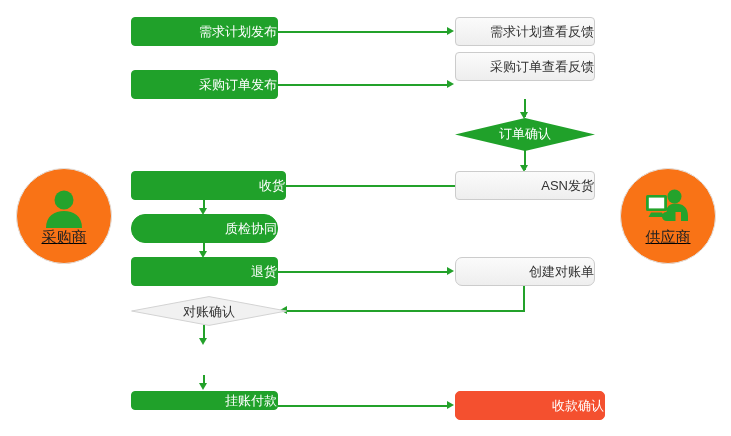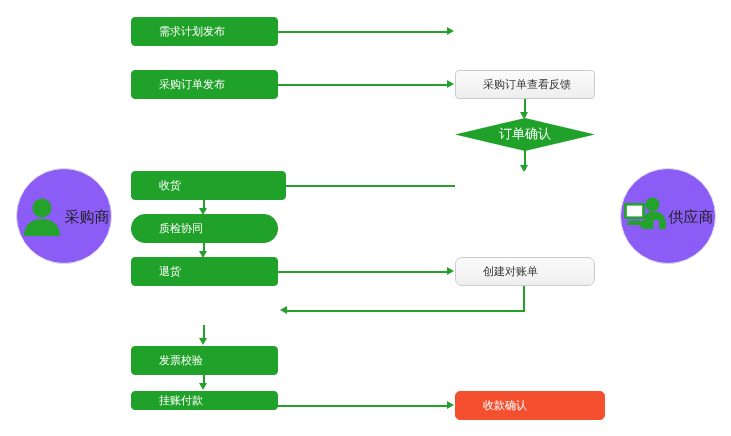--- a/index.html
+++ b/index.html
@@ -14,27 +14,26 @@
     background: #ffffff;
     font-family: "Liberation Sans", "DejaVu Sans", sans-serif;
     overflow: hidden;
   }
   
   .node {
     position: absolute;
     box-sizing: border-box;
     display: flex;
     align-items: center;
-    justify-content: flex-start;
-    font-size: 11px;
+    justify-content: flex-end;
+    font-size: 13px;
     line-height: 1;
     border-radius: 4px;
     z-index: 5;
     white-space: nowrap;
-    padding-left: 27px;
   }
   .node.green {
     background: #20a12a;
     color: #ffffff;
     border: 1px solid #20a12a;
   }
   .node.grey {
     background: #f4f4f4;
     color: #333333;
     border: 1px solid #cccccc;
@@ -95,27 +94,29 @@
     border-right: 4.5px solid transparent;
     border-top: 7px solid #23a12a;
   }
 
   
   .role {
     position: absolute;
     width: 96px;
     height: 96px;
     border-radius: 50%;
-    background: #8b5cf6;
+    background: #f97316;
     border: 1px solid #e2e2e2;
     box-sizing: border-box;
     display: flex;
+    flex-direction: column;
     align-items: center;
     justify-content: center;
     z-index: 6;
+    text-decoration: underline;
   }
   .role .glyph {
     width: 46px;
     height: 40px;
     display: block;
     margin-bottom: 1px;
   }
   .role .rlabel {
     font-size: 15px;
     color: #222222;
@@ -178,41 +179,50 @@
   </div>
 
   <div class="node green" style="left:131px; top:214px; width:147px; height:29px;border-radius:14px;">
     <span>质检协同</span>
   </div>
 
   <div class="node green" style="left:131px; top:257px; width:147px; height:29px;">
     <span>退货</span>
   </div>
 
-
-  <div class="node green" style="left:131px; top:346px; width:147px; height:29px;">
-    <span>发票校验</span>
-  </div>
+  <div class="diamond grey" style="left:131px; top:296px; width:156px; height:30px;">
+    <svg width="156" height="30" viewBox="0 0 156 30">
+      <polygon points="78,0.6 155.4,15 78,29.4 0.6,15" fill="#f1f1f1" stroke="#d3d3d3" stroke-width="1"></polygon>
+    </svg>
+    <span class="dlabel">对账确认</span>
+  </div>
+
 
   <div class="node green" style="left:131px; top:391px; width:147px; height:19px;">
     <span>挂账付款</span>
   </div>
 
-
-  <div class="node grey" style="left:455px; top:70px; width:140px; height:29px;">
+  <div class="node grey" style="left:455px; top:17px; width:140px; height:29px;">
+    <span>需求计划查看反馈</span>
+  </div>
+
+  <div class="node grey" style="left:455px; top:52px; width:140px; height:29px;">
     <span>采购订单查看反馈</span>
   </div>
 
   <div class="diamond green" style="left:455px; top:118px; width:140px; height:33px;">
     <svg width="140" height="33" viewBox="0 0 140 33">
       <polygon points="70,0 140,16.5 70,33 0,16.5" fill="#20a12a"></polygon>
     </svg>
     <span class="dlabel">订单确认</span>
   </div>
 
+  <div class="node grey" style="left:455px; top:171px; width:140px; height:29px;">
+    <span>ASN发货</span>
+  </div>
 
   <div class="node grey" style="left:455px; top:257px; width:140px; height:29px;border-radius:7px;">
     <span>创建对账单</span>
   </div>
 
   <div class="node red" style="left:455px; top:391px; width:150px; height:29px;">
     <span>收款确认</span>
   </div>
 
   <div class="role" style="left:16px; top:168px;">

